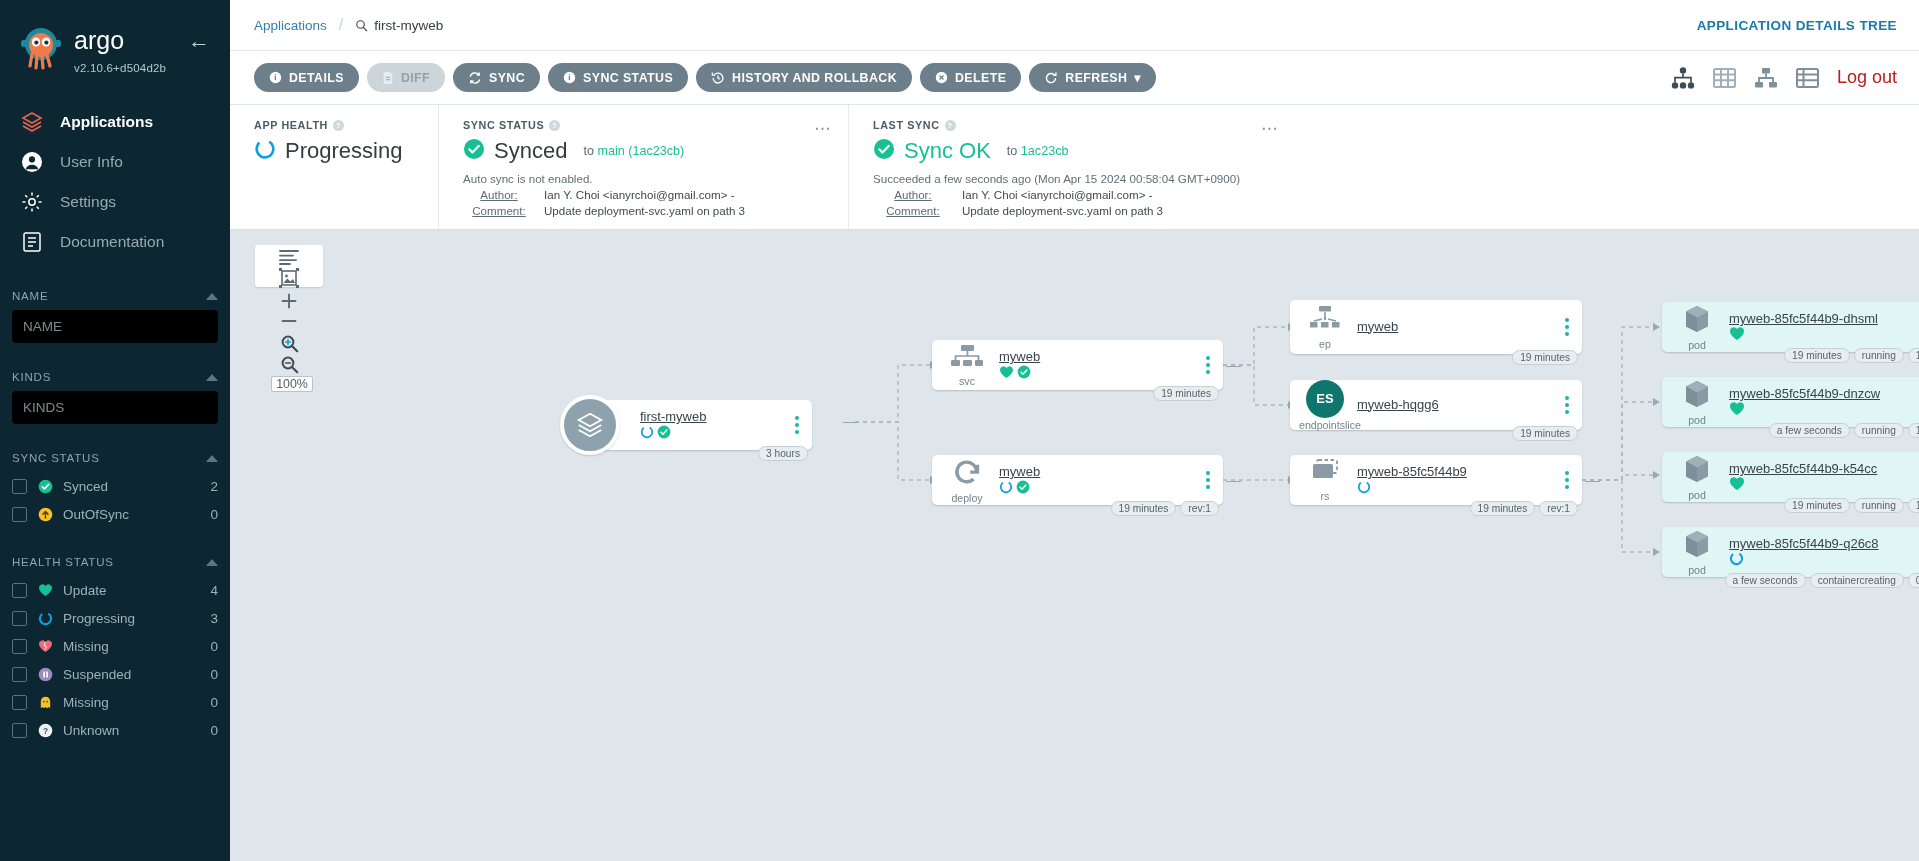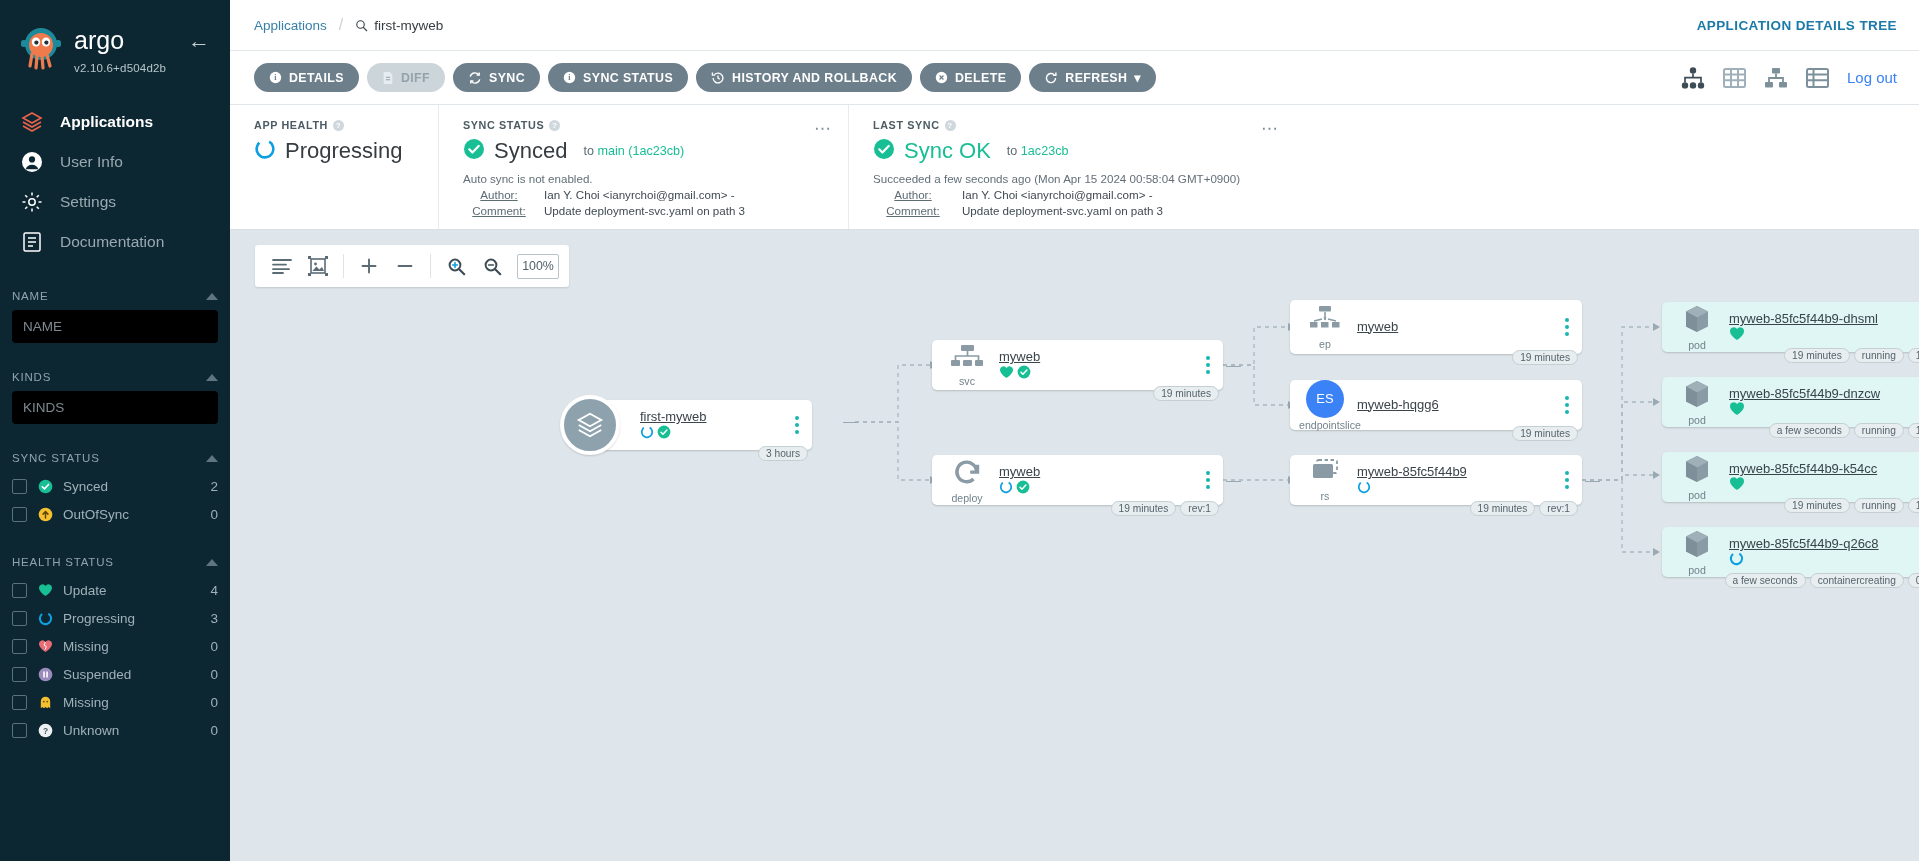--- a/index.html
+++ b/index.html
@@ -81,21 +81,21 @@
   .tb-btn {
     display: inline-flex; align-items: center; gap: 7px; height: 29px;
     padding: 0 15px; border-radius: 15px; background: #6d7f8b; color: #fff;
     font-size: 12.4px; font-weight: bold; letter-spacing: .4px; cursor: pointer;
     margin-right: 8px; white-space: nowrap; border: none; font-family: inherit;
   }
   .tb-btn.disabled { background: #ccd6da; color: #93a2aa; }
   .tb-ico { display: inline-flex; align-items: center; }
   .tb-right { margin-left: auto; display: flex; align-items: center; gap: 18px; }
   .view-ico { cursor: pointer; display:flex; align-items:center; }
-  .logout { color: #3b82f6; font-size: 15px; cursor: pointer; }
+  .logout { color: #b91c1c; font-size: 18px; cursor: pointer; }
 
   
   .status-strip { background: #fff; display: flex; min-height: 109px; border-bottom: 1px solid #d7dfe3; }
   .sp { padding: 14px 20px 12px 24px; position: relative; }
   .sp.health { width: 208px; }
   .sp.sync { width: 410px; border-left: 1px solid #e6ebed; }
   .sp.last { flex: 1; border-left: 1px solid #e6ebed; }
   .sp-title {
     font-size: 10.8px; font-weight: bold; color: #4c5b64;
     letter-spacing: .6px; display: flex; align-items: center; gap: 5px;
@@ -115,21 +115,21 @@
   .kv { display: flex; font-size: 11.6px; color: #3f4a51; margin-top: 3px; }
   .kv-k { width: 72px; text-align: center; color: #5d6b73; flex: 0 0 72px; text-decoration: underline; }
   .kv-v { margin-left: 9px; }
   .kv.wide .kv-k { width: 80px; flex: 0 0 80px; }
 
   
   .graph-area { flex: 1; position: relative; overflow: hidden; background: #dee6eb; }
   .graph-toolbar {
     position: absolute; left: 25px; top: 15px; height: 42px;
     background: #fff; border-radius: 3px; display: flex; align-items: center;
-    padding: 16px 10px; box-shadow: 0 1px 2px rgba(0,0,0,.13); gap: 2px; z-index: 5;
+    padding: 3px 10px; box-shadow: 0 1px 2px rgba(0,0,0,.13); gap: 2px; z-index: 5; flex-direction: column;
   }
   .gt-btn { width: 34px; height: 34px; display:flex; align-items:center; justify-content:center; cursor: pointer; }
   .gt-div { width: 1px; height: 24px; background: #dde3e6; margin: 0 6px; }
   .gt-zoom {
     width: 42px; height: 25px; border: 1px solid #b9c4ca; border-radius: 2px;
     display:flex; align-items:center; justify-content:center; font-size: 12.4px;
     color: #50606a; margin-left: 6px; cursor: pointer; background: #fff;
   }
   #edges { position: absolute; left:0; top:0; width: 1692px; height: 600px; pointer-events: none; }
 
@@ -161,23 +161,24 @@
     width: 60px; height: 60px; border-radius: 50%; background: #8da2ad;
     border: 4px solid #fff; display: flex; align-items: center; justify-content: center;
     z-index: 4; box-shadow: 0 1px 2px rgba(0,0,0,.15);
   }
   .app-card {
     background: #fff; border-radius: 5px; box-shadow: 0 1px 2px rgba(0,0,0,.18);
     height: 50px; margin-left: -22px; padding-left: 36px; display: flex; align-items: center;
     position: relative; width: 214px;
   }
   .es-circle {
-    width: 38px; height: 38px; border-radius: 50%; background: #3b82f6; color: #fff;
+    width: 38px; height: 38px; border-radius: 50%; background: #0f766e; color: #fff;
     display: flex; align-items: center; justify-content: center; font-size: 13px;
     margin: 0 auto;
+    font-weight: bold;
   }
   .dash { position: absolute; color: #98a9b2; font-size: 15px; z-index: 2; }
 </style>
 </head>
 <body>
 
 <div class="app">
 
   <aside class="sidebar">
     <div class="brand">

